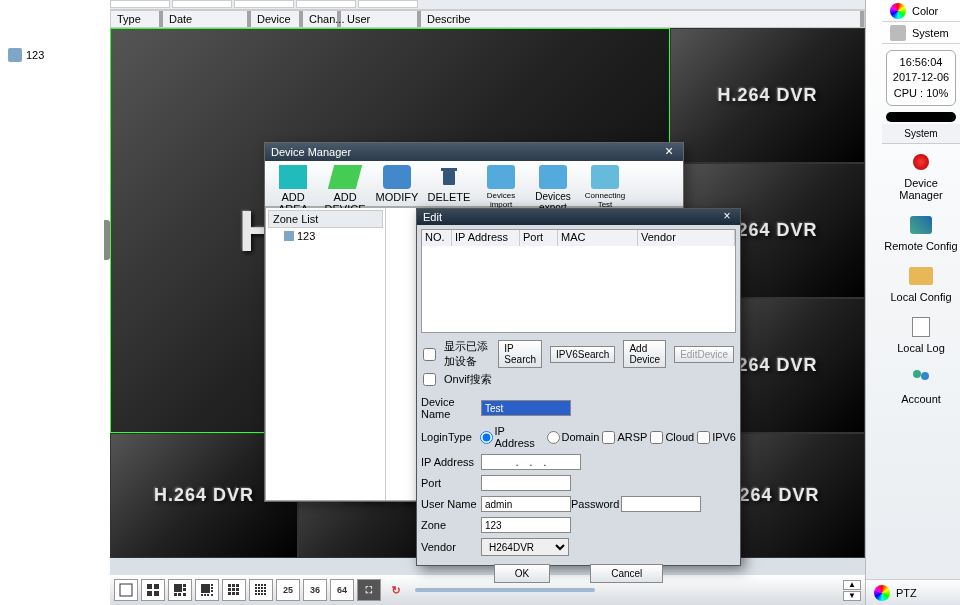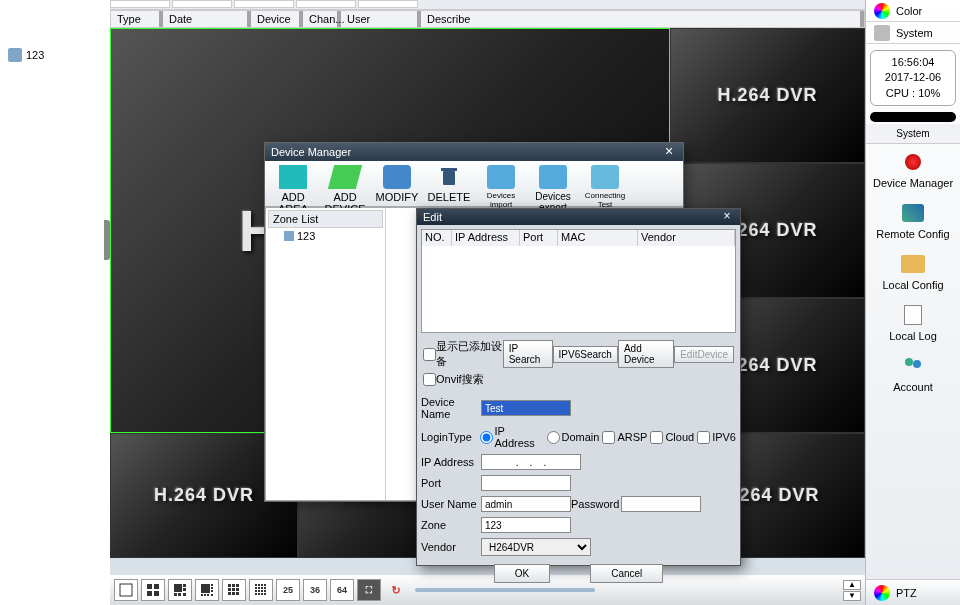--- a/index.html
+++ b/index.html
@@ -21,21 +21,21 @@
 .cell { position: absolute; background: linear-gradient(135deg, #555 0%, #222 50%, #000 100%); border: 1px solid #333; display: flex; align-items: center; justify-content: center; }
 .cell.sel { border: 1px solid #3f3; }
 .watermark { color: #e8e8e8; font-weight: bold; font-size: 28px; text-shadow: 2px 2px 4px rgba(0,0,0,0.8), -1px -1px 2px rgba(255,255,255,0.3); font-family: 'Arial Black', sans-serif; letter-spacing:1px;}
 
 .bottom-bar { position: absolute; bottom: 0; left: 0; right: 0; height: 30px; background: linear-gradient(#fff,#d8dce0); display: flex; align-items: center; padding: 0 4px; gap: 3px; }
 .vb { width: 24px; height: 22px; border: 1px solid #999; background: #fff; display:flex; align-items:center; justify-content:center; font-size:9px; font-weight:bold; cursor:pointer; color:#333; }
 .vb svg { width:16px; height:16px; }
 .arrow-btns { margin-left:auto; display:flex; flex-direction:column; gap:1px; }
 .ab { width:18px; height:10px; border:1px solid #999; background:#fff; font-size:8px; text-align:center; line-height:8px; cursor:pointer; }
 
-.right-panel { position: absolute; right: 0; top: 0; width: 95px; height: 605px; background: linear-gradient(#fff,#e8ecf0); border-left: 1px solid #bbb; }
+.right-panel { position: absolute; right: 0; top: 0; width: 95px; height: 605px; background: linear-gradient(#fff,#e8ecf0); border-left: 1px solid #bbb; padding-left: 16px; }
 .rp-item { display: flex; align-items: center; gap: 6px; padding: 4px 8px; height: 22px; border-bottom:1px solid #d0d4d8; cursor:pointer; }
 .rp-icon { width: 16px; height: 16px; border-radius: 3px; }
 .clock-box { margin: 6px 4px; border: 1px solid #aaa; border-radius: 6px; background: #fff; padding: 4px; text-align: center; font-size: 10px; line-height:1.4; }
 .vol-bar { margin: 2px 4px; height: 10px; background: #000; border-radius: 5px; }
 .section-title { padding: 4px; text-align: center; font-size: 10px; background:#f0f2f5; border-bottom:1px solid #ccc; }
 .sys-item { text-align: center; padding: 6px 2px; cursor:pointer; }
 .sys-icon { width: 28px; height: 24px; margin: 0 auto 3px; display:flex; align-items:center; justify-content:center; }
 .rp-bottom { position:absolute; bottom:0; left:0; right:0; height:26px; display:flex; align-items:center; padding:0 8px; gap:6px; border-top:1px solid #ccc; background:linear-gradient(#fff,#e0e4e8);}
 
 
@@ -53,21 +53,21 @@
 
 .edit-window { position: absolute; left: 416px; top: 208px; width: 325px; height: 358px; background: #d6dce2; border: 1px solid #555; box-shadow: 4px 4px 12px rgba(0,0,0,0.5); }
 .edit-title { height: 16px; background: linear-gradient(#3a4a5a,#1a2a3a); color: #fff; display: flex; align-items: center; padding: 0 6px; font-size: 10px; }
 .edit-close { margin-left: auto; width:14px; height:12px; color:#fff; text-align:center; cursor:pointer; font-size:12px; line-height:10px;}
 .edit-body { padding: 4px; }
 .search-table { width: 100%; height: 104px; background: #fff; border: 1px solid #999; }
 .st-head { display: flex; background: #f0f2f5; height: 16px; font-size: 10px; }
 .st-head div { border-right: 1px solid #ccc; padding: 1px 3px; }
 .st-no { width: 30px; } .st-ip { width: 68px; } .st-port { width: 38px; } .st-mac { width: 80px; } .st-vendor { flex:1; }
 .search-ctrl { padding: 6px 2px; font-size:10px;}
-.search-row { display: flex; align-items: center; gap: 0; margin-bottom: 3px; }
+.search-row { display: flex; align-items: center; gap: 8px; margin-bottom: 3px; }
 .sbtn { border: 1px solid #888; background: linear-gradient(#fff,#e0e4e8); padding: 2px 5px; font-size: 10px; cursor:pointer; }
 .sbtn.dis { color:#999; }
 .form-row { display: flex; align-items: center; margin-bottom: 5px; font-size: 10px; }
 .form-label { width: 60px; }
 .form-input { border: 1px solid #888; padding: 2px 3px; font-size: 10px; height:16px; }
 .form-row input[type=checkbox], .form-row input[type=radio]{ margin: 0 2px 0 3px; }
 .btn-row { display: flex; justify-content: center; gap: 40px; margin-top: 8px; }
 .dlg-btn { border: 1px solid #888; background: linear-gradient(#fff,#e0e4e8); padding: 3px 20px; font-size: 10px; cursor:pointer; }
 select.form-input { height:18px; }
 .sel-hl { background:#2a60c8; color:#fff; }
@@ -382,21 +382,21 @@
       <input class="form-input" style="width: 90px;" value="admin">
       <span style="width:44px;text-align:right;margin-right:6px;">Password</span>
       <input class="form-input" type="password" style="width: 80px;">
     </div>
     <div class="form-row">
       <span class="form-label">Zone</span>
       <input class="form-input" style="width: 90px;" value="123">
     </div>
     <div class="form-row">
       <span class="form-label">Vendor</span>
-      <select class="form-input" style="width:110px;">
+      <select class="form-input" style="width:88px;">
         <option>H264DVR</option>
       </select>
     </div>
     <div class="btn-row">
       <button class="dlg-btn">OK</button>
       <button class="dlg-btn">Cancel</button>
     </div>
   </div>
 </div>
 

